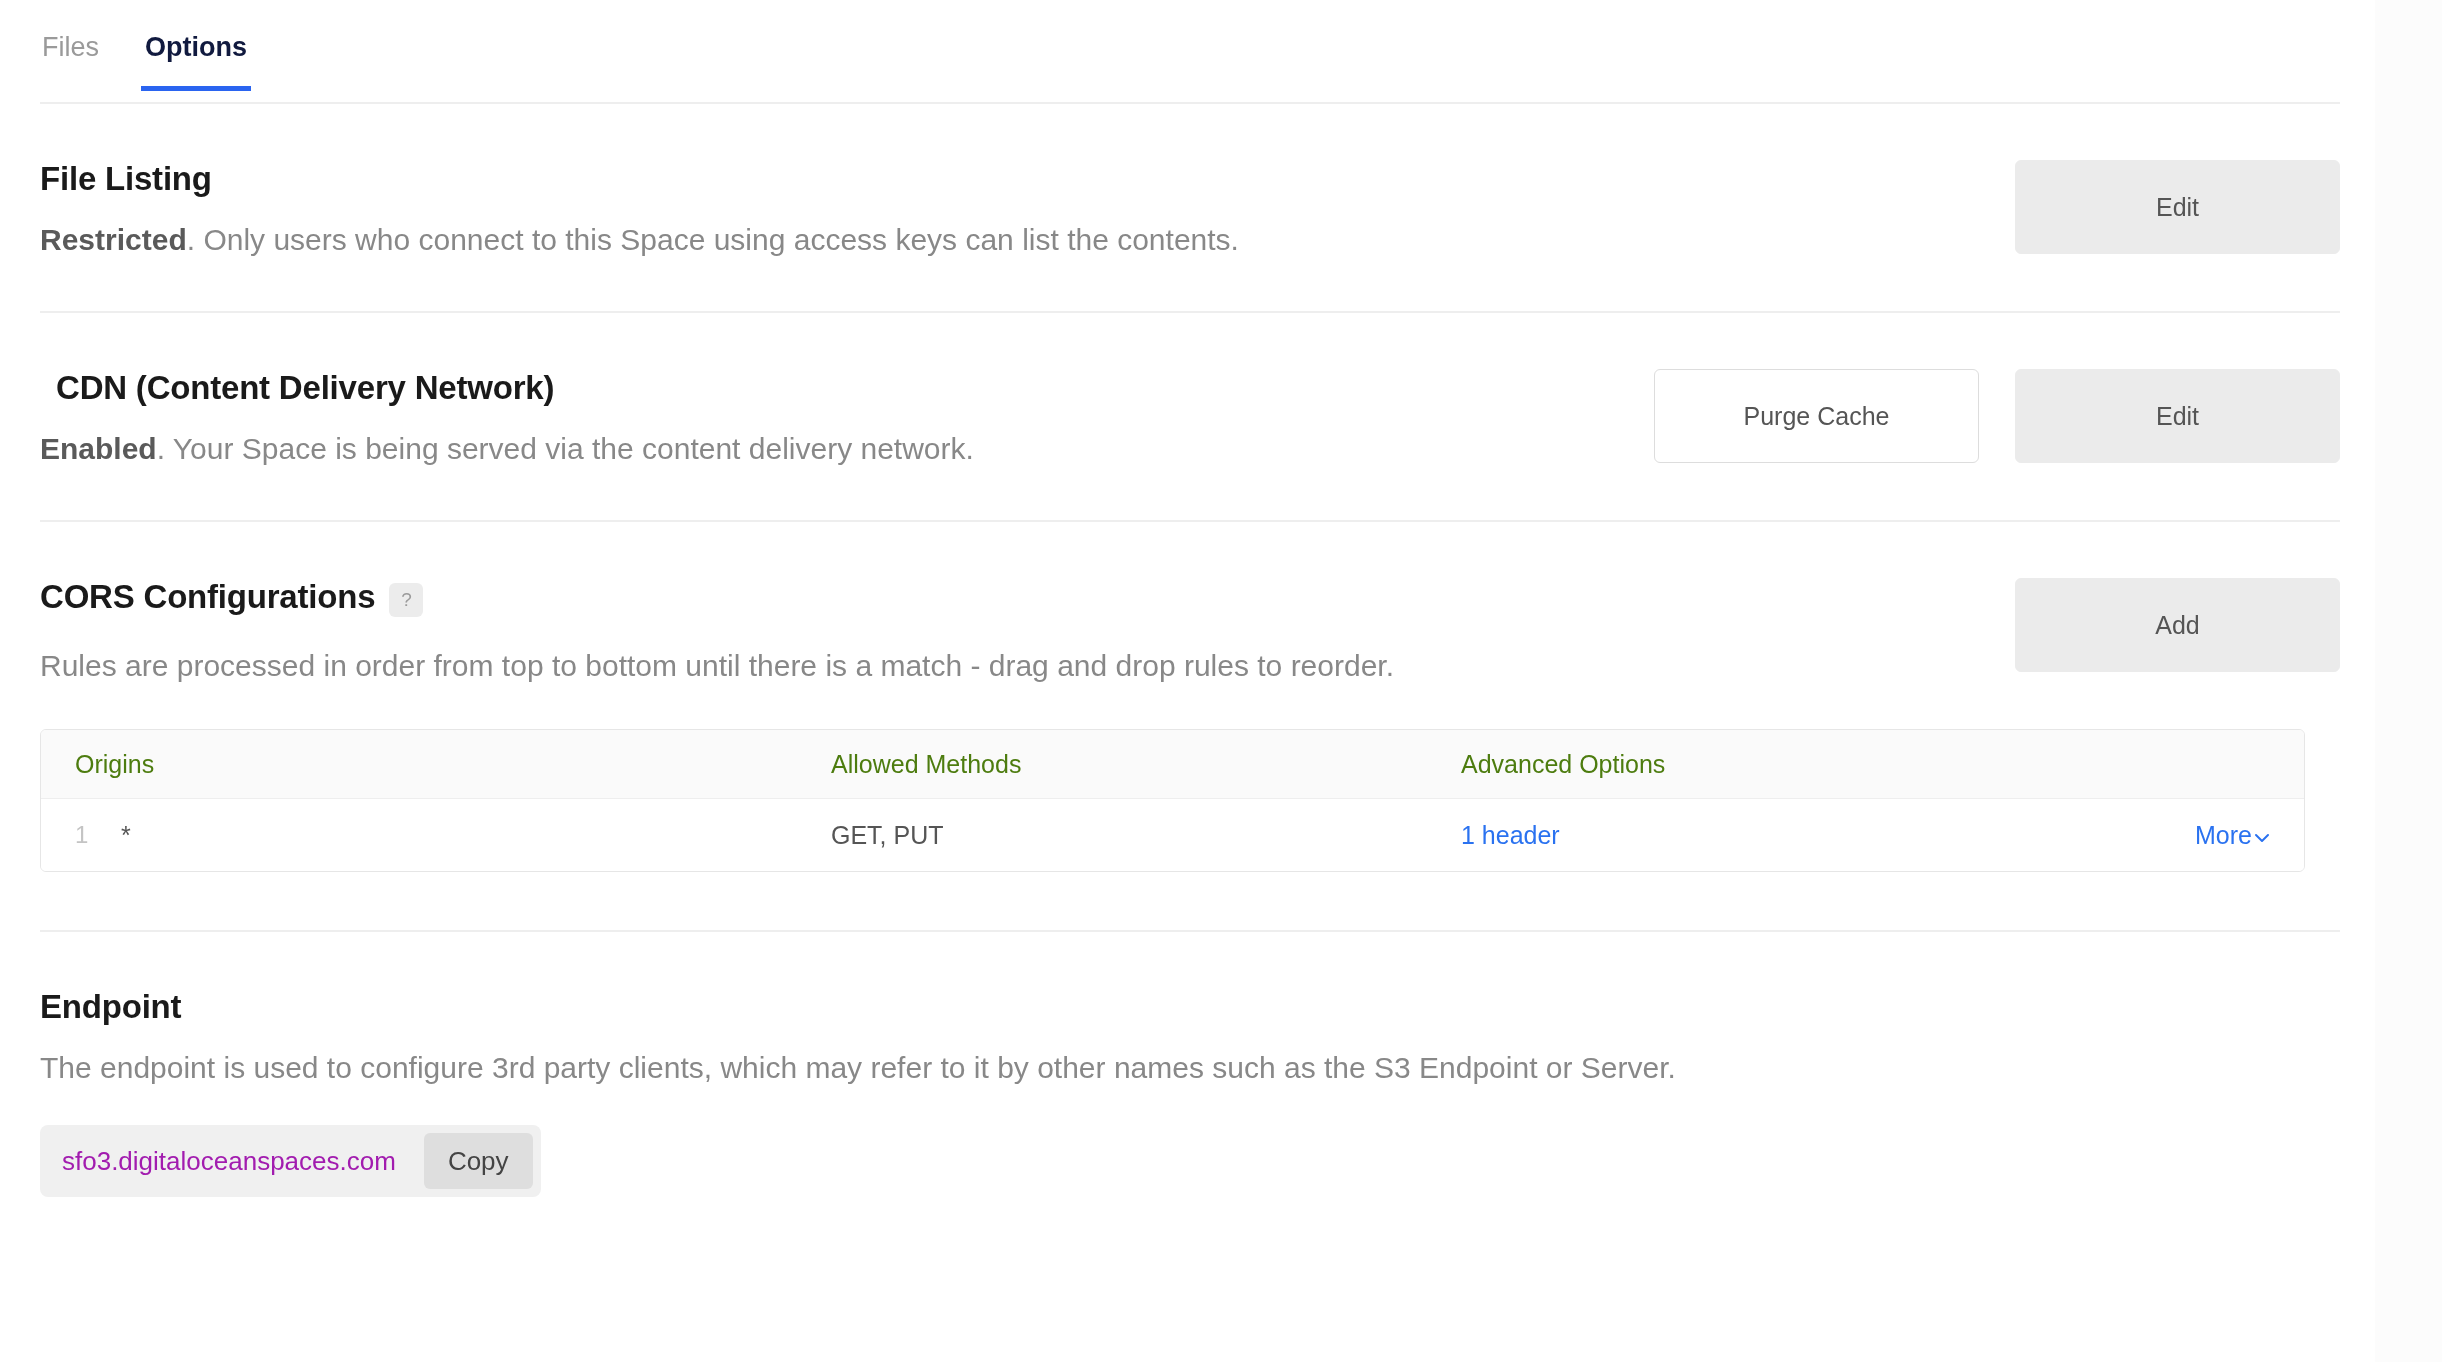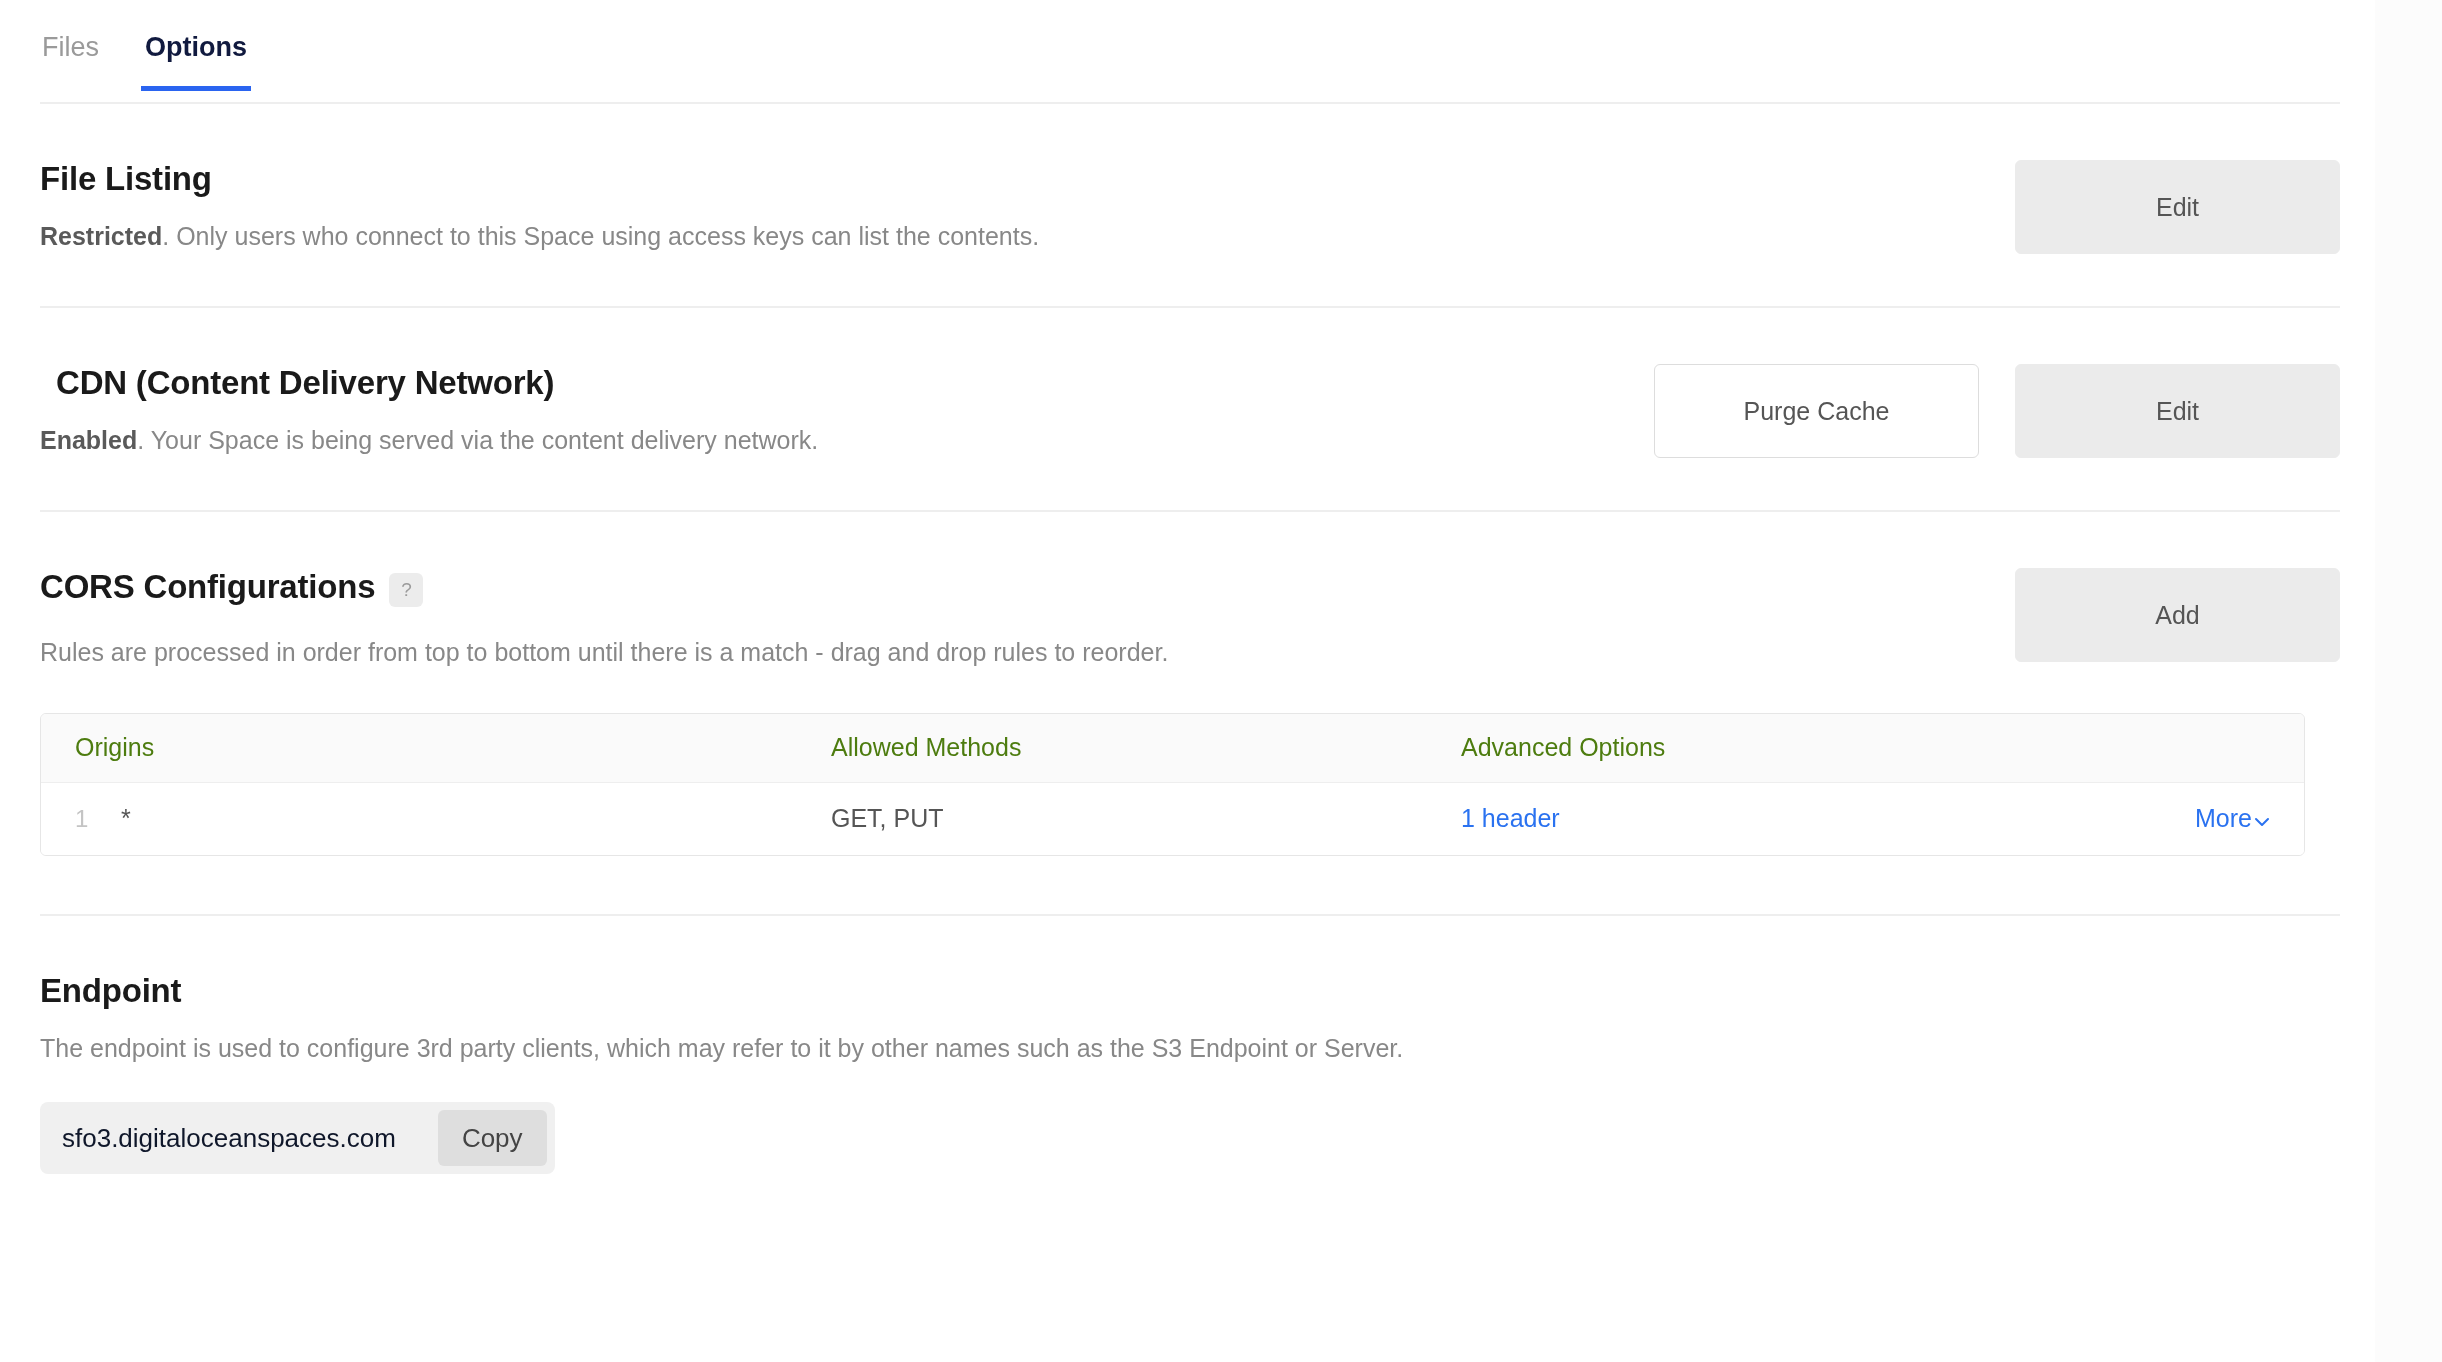--- a/index.html
+++ b/index.html
@@ -110,21 +110,21 @@
     font-size: 33px;
     font-weight: 700;
     color: #1a1a1a;
     letter-spacing: -0.2px;
     margin: 0;
     display: flex;
     align-items: center;
     gap: 14px;
   }
   .section-desc {
-    font-size: 25px;
+    font-size: 30px;
     color: #888888;
     margin: 0;
     line-height: 1.3;
   }
   .section-desc b {
     color: #5a5a5a;
     font-weight: 700;
   }
   .help-badge {
     display: inline-flex;
@@ -271,22 +271,22 @@
     display: inline-flex;
     align-items: center;
     background: #f0f0f0;
     border-radius: 8px;
     height: 72px;
     padding: 0 0 0 22px;
     box-sizing: border-box;
   }
   .endpoint-value {
     font-size: 26px;
-    color: #0f172a;
-    padding-right: 42px;
+    color: #a21caf;
+    padding-right: 28px;
     white-space: nowrap;
   }
   .copy-btn {
     display: inline-flex;
     align-items: center;
     justify-content: center;
     background: #dedede;
     color: #444444;
     font-size: 26px;
     border: none;

